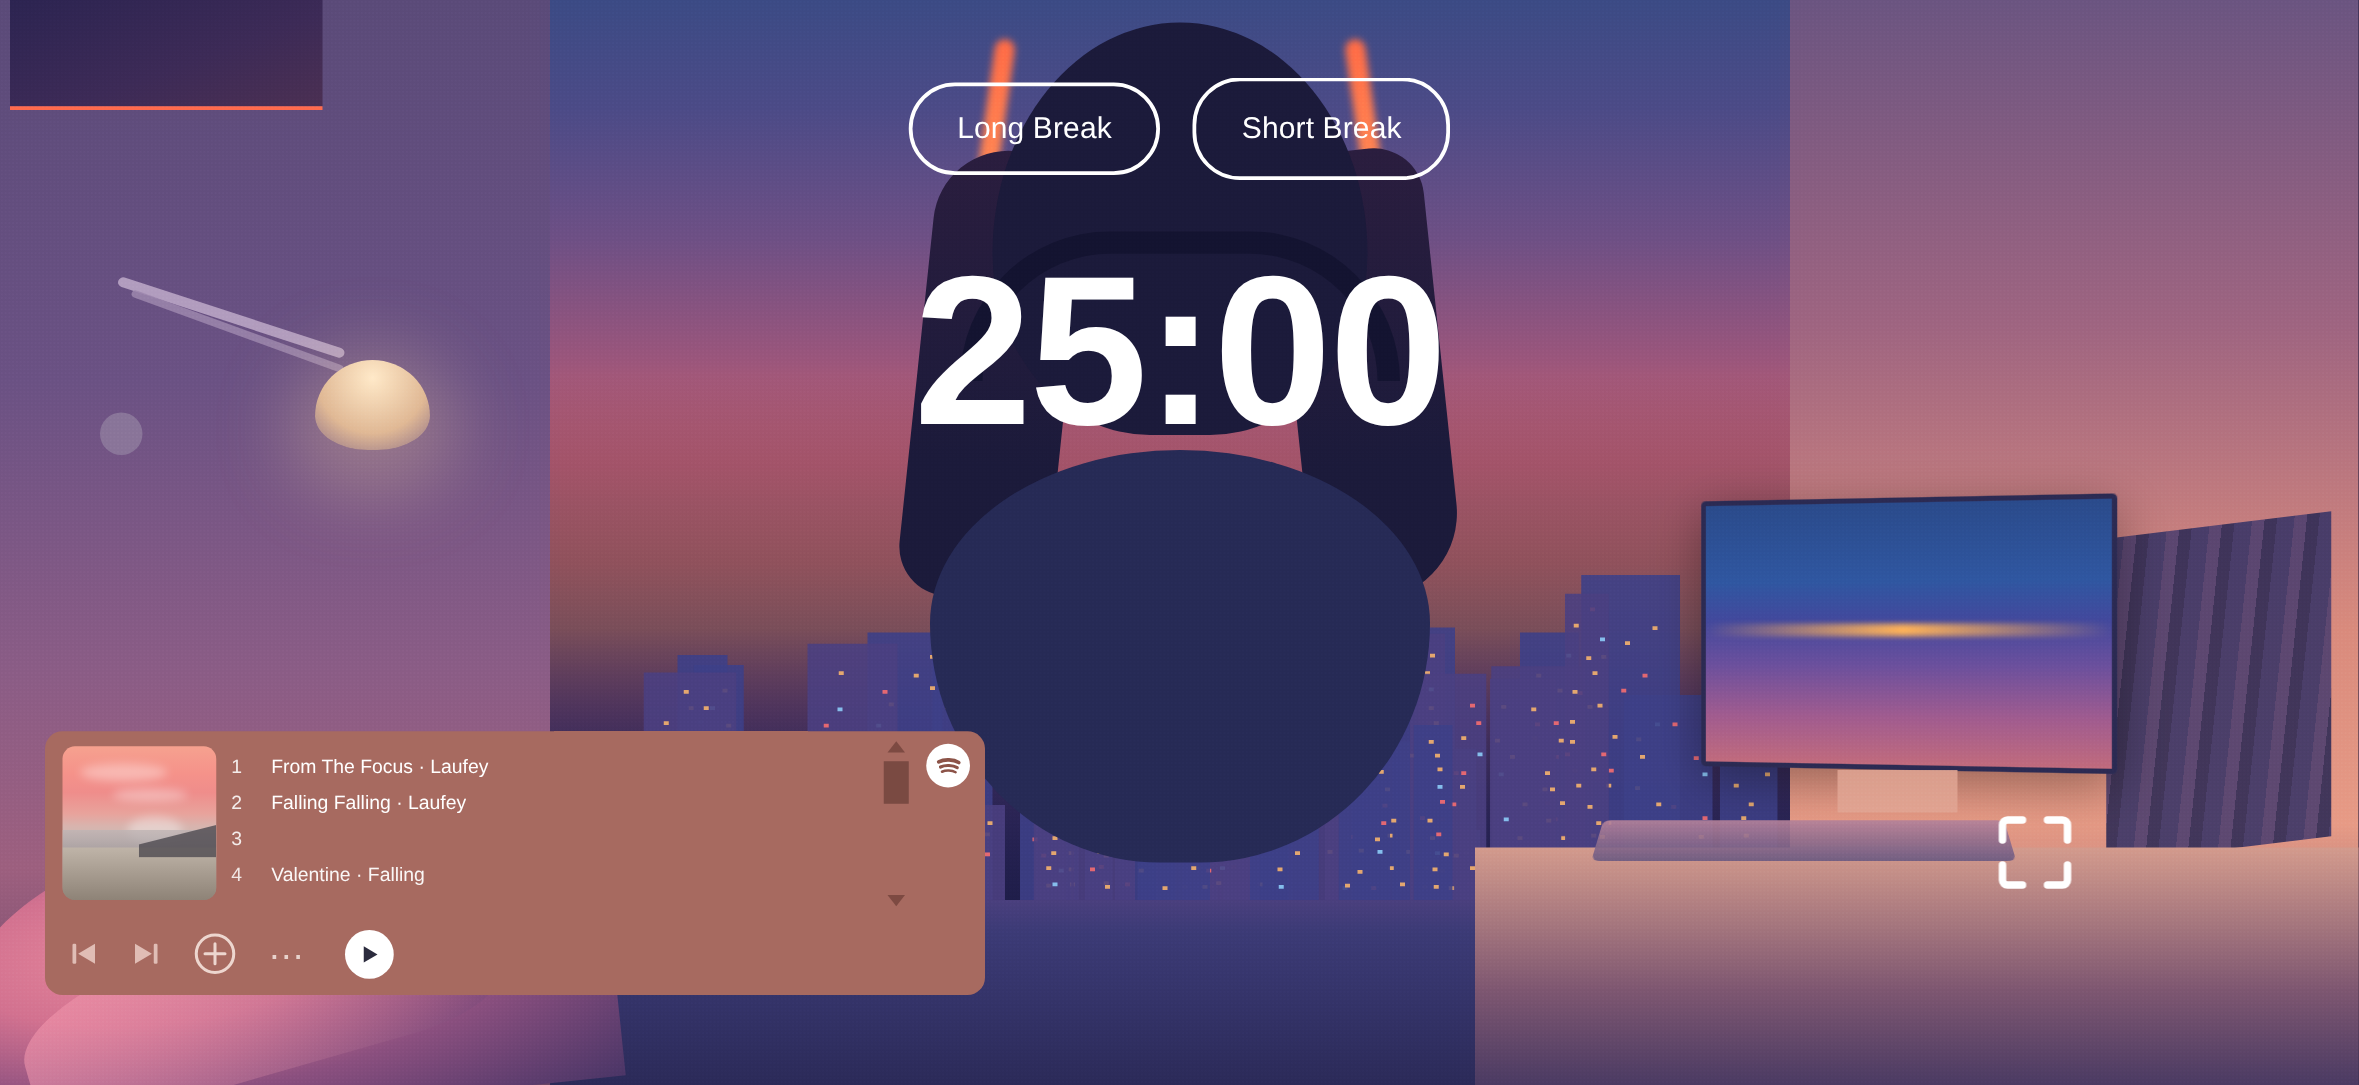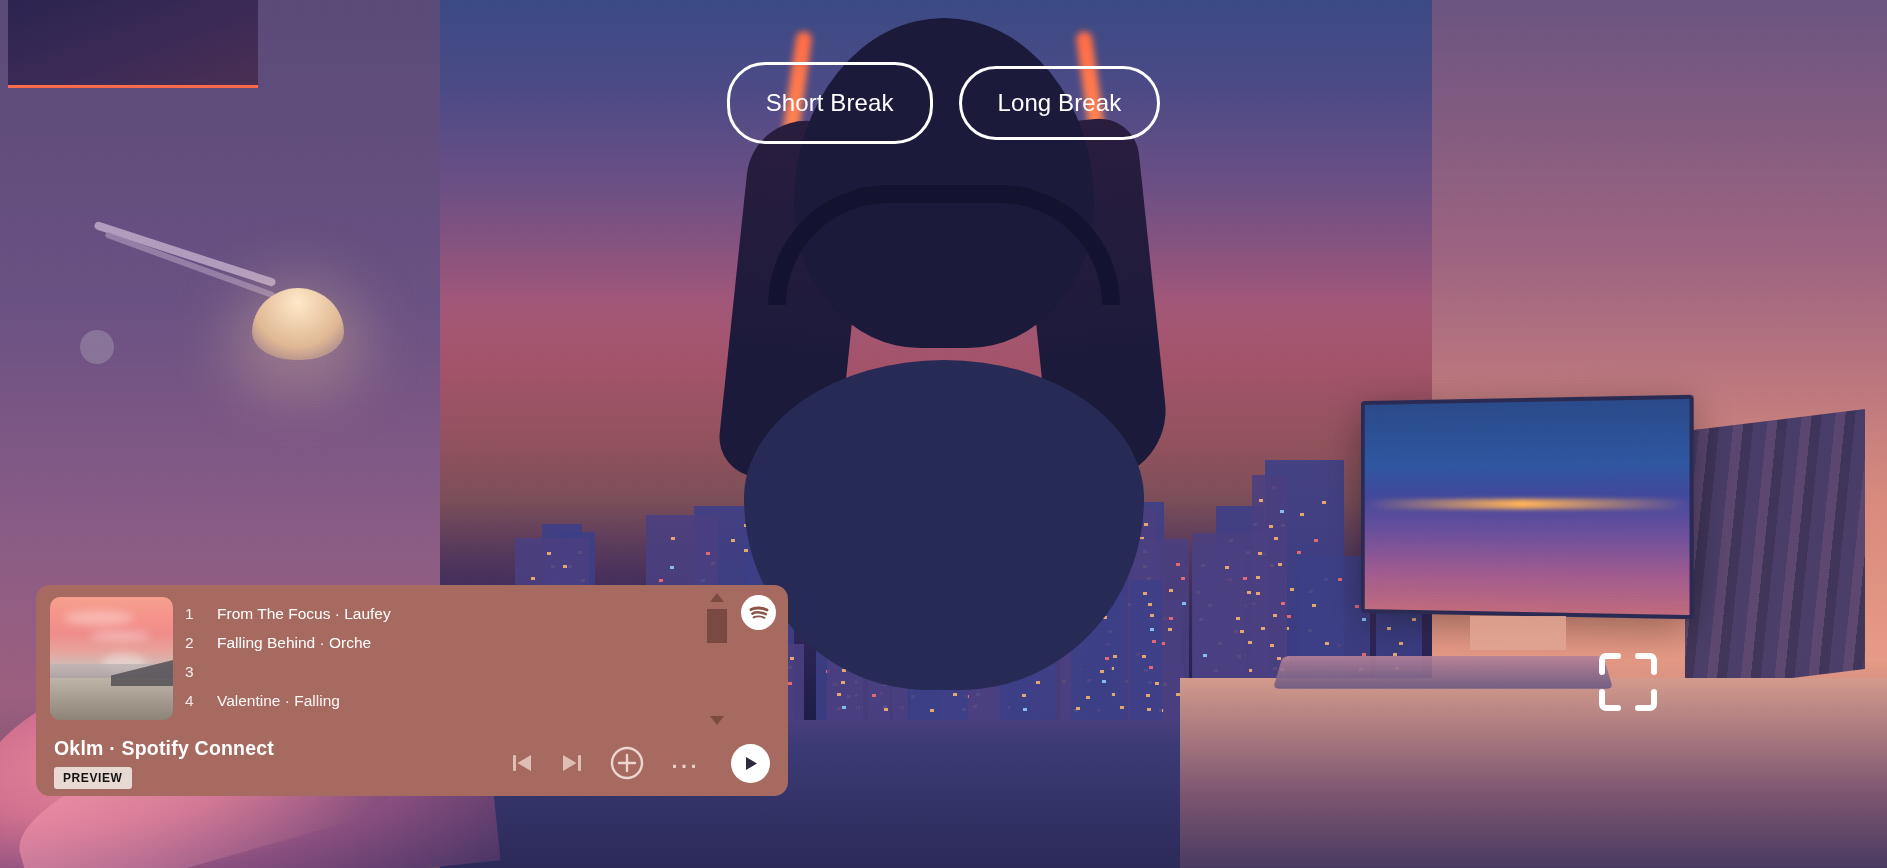--- a/index.html
+++ b/index.html
@@ -870,24 +870,25 @@
     <div class="hair-l"></div>
     <div class="hair-r"></div>
     <div class="person-head"></div>
     <div class="headphone"></div>
     <div class="body"></div>
     <div class="hood"></div>
     <div class="bg-grain"></div>
   </div>
 
   <div class="modes">
+    <button class="pill">Long Break</button>
     <button class="pill tall">Short Break</button>
-    <button class="pill">Long Break</button>
   </div>
 
+  <div class="timer">25:00</div>
 
   <div class="fs-icon">
     <svg width="68" height="68" viewBox="0 0 68 68" fill="none" stroke="#ffffff" stroke-width="6" stroke-linecap="round" stroke-linejoin="round">
       <path d="M8 24 V12 a4 4 0 0 1 4 -4 H24"></path>
       <path d="M44 8 H56 a4 4 0 0 1 4 4 V24"></path>
       <path d="M60 44 V56 a4 4 0 0 1 -4 4 H44"></path>
       <path d="M24 60 H12 a4 4 0 0 1 -4 -4 V44"></path>
     </svg>
   </div>
 
@@ -903,21 +904,21 @@
         <div class="pier"></div>
       </div>
 
       <div class="sp-list">
         <div class="sp-row">
           <span class="sp-num">1</span>
           <span class="sp-title">From The Focus  ·  Laufey</span>
         </div>
         <div class="sp-row">
           <span class="sp-num">2</span>
-          <span class="sp-title">Falling Behind  ·  Orche</span>
+          <span class="sp-title">Falling Falling  ·  Laufey</span>
         </div>
         <div class="sp-row">
           <span class="sp-num">3</span>
         </div>
         <div class="sp-row">
           <span class="sp-num">4</span>
           <span class="sp-title">Valentine  ·  Falling</span>
         </div>
 
         <div class="sp-scroll">
@@ -933,24 +934,20 @@
               <path d="M7 11.5 C11.5 9.2, 19 9.6, 23 12" stroke-width="3"></path>
               <path d="M8.4 15.6 C12.2 13.7, 18.4 14.1, 21.8 16.1" stroke-width="2.5"></path>
               <path d="M9.6 19.4 C12.7 17.9, 17.6 18.2, 20.5 19.8" stroke-width="2"></path>
             </g>
           </svg>
         </div>
       </div>
     </div>
 
     <div class="sp-bottom">
-      <div class="sp-meta">
-        <div class="sp-device">Oklm · Spotify Connect</div>
-        <div class="sp-preview">PREVIEW</div>
-      </div>
 
       <div class="sp-controls">
         <div class="ctl">
           <svg width="26" height="26" viewBox="0 0 26 26" fill="#e0bdb5">
             <rect x="4" y="5" width="3" height="16" rx="1"></rect>
             <path d="M22 5 L22 21 L8.5 13 Z"></path>
           </svg>
         </div>
         <div class="ctl">
           <svg width="26" height="26" viewBox="0 0 26 26" fill="#e0bdb5">

